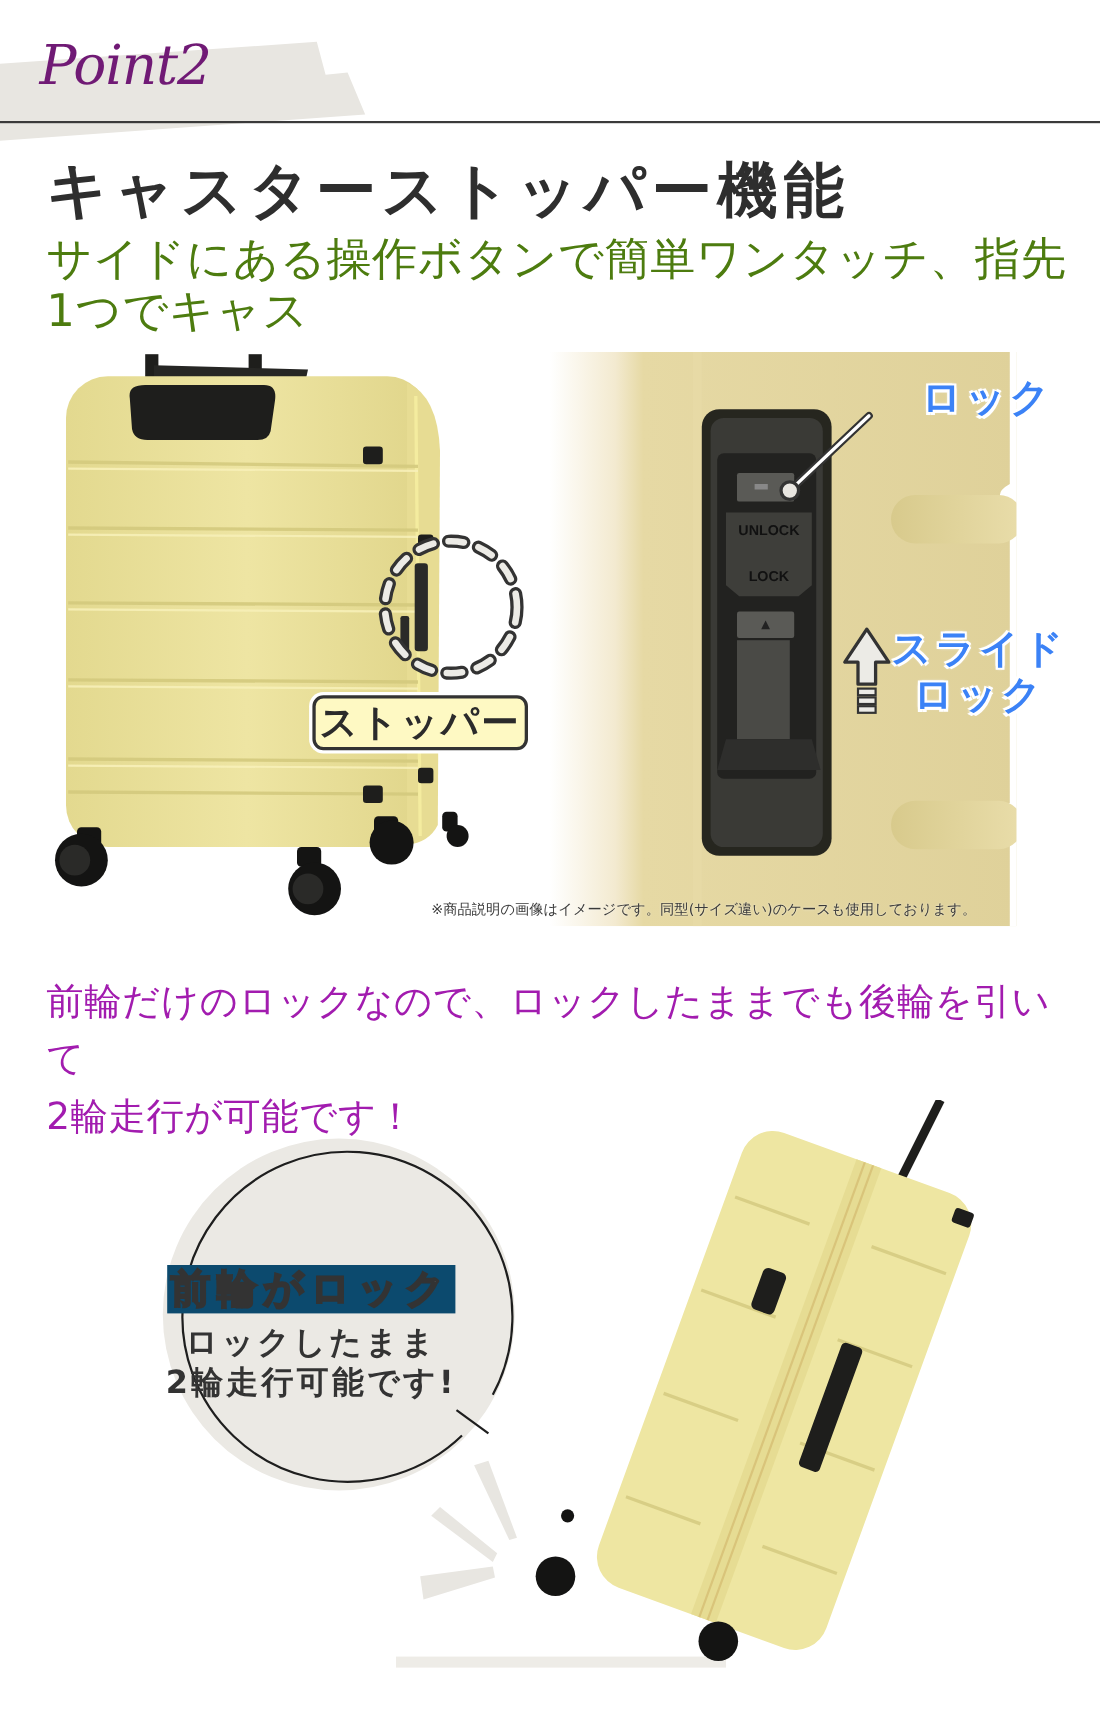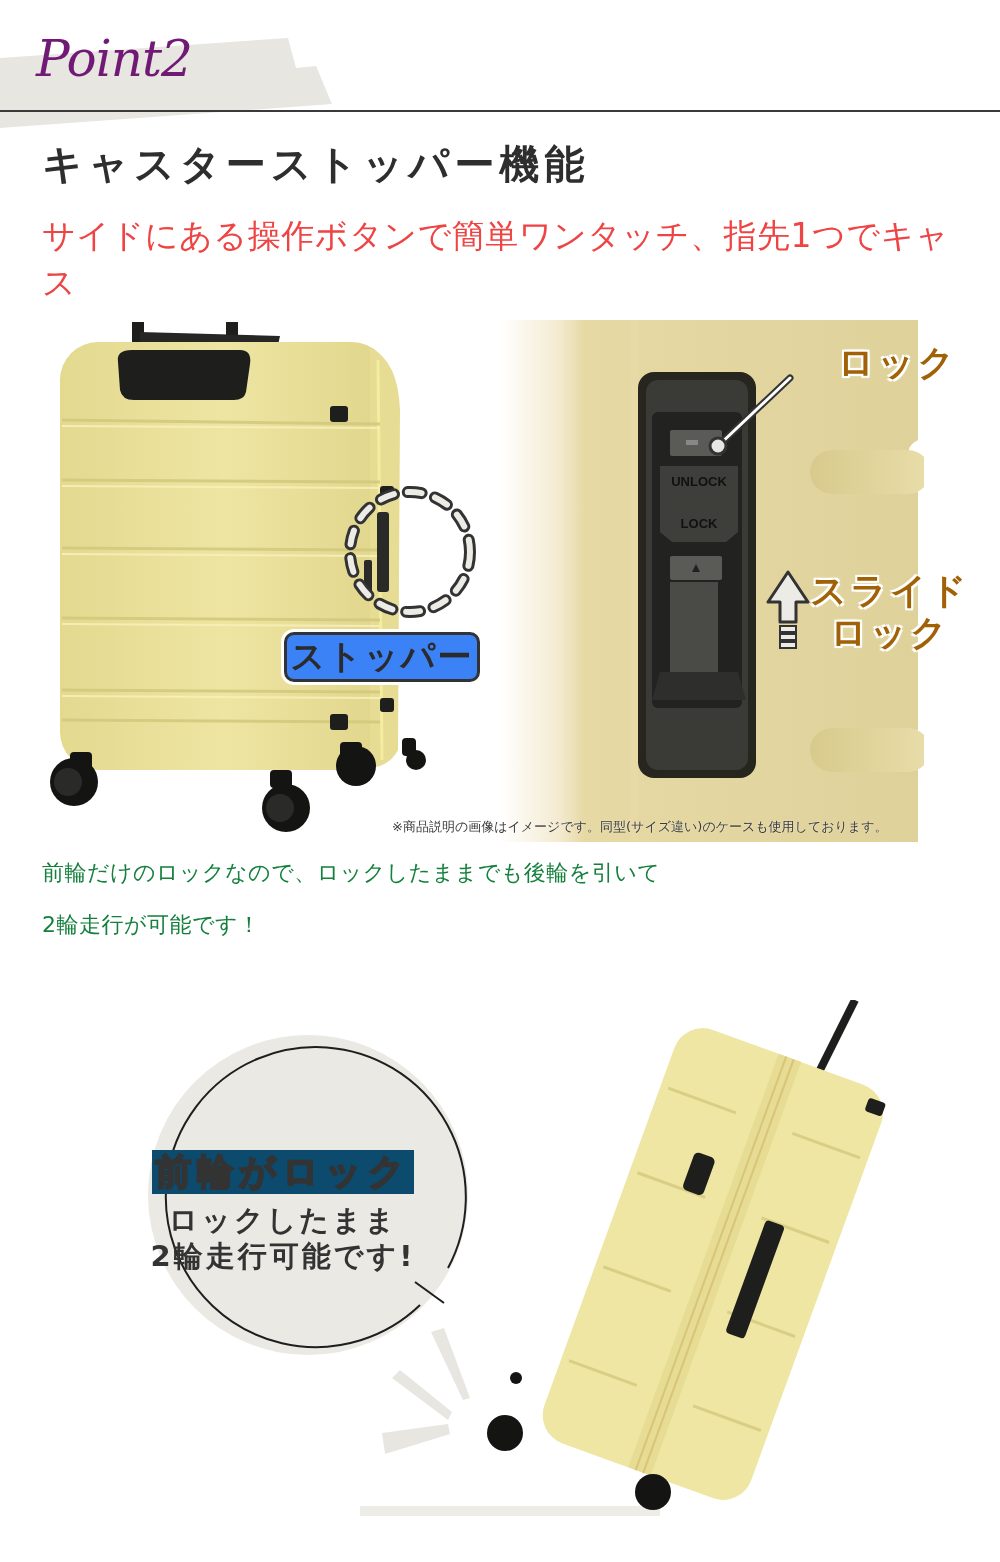--- a/index.html
+++ b/index.html
@@ -12,57 +12,57 @@
   .point-title {
     position: absolute; left: 36px; top: 30px;
     font-family: "DejaVu Serif", "Liberation Serif", serif;
     font-style: italic; font-size: 50px; font-weight: normal;
     color: #701a75; letter-spacing: -1px;
   }
   .header-rule { position: absolute; left: 0; top: 110px; width: 1000px; height: 2px; background: #3a3a3a; }
 
   .section-title {
     position: absolute; left: 42px; top: 137px;
-    font-size: 40px; font-weight: bold; color: #2e2e2e; letter-spacing: 5px;
+    font-size: 55px; font-weight: bold; color: #2e2e2e; letter-spacing: 5px;
   }
   .intro {
     position: absolute; left: 42px; top: 212px; width: 930px;
-    font-size: 33px; line-height: 47px; color: #ef4444; letter-spacing: 0.5px;
+    font-size: 41px; line-height: 47px; color: #4d7c0f; letter-spacing: 0.5px;
   }
 
   
   .photo-left { position: absolute; left: 40px; top: 320px; width: 450px; height: 520px; }
   .photo-right { position: absolute; left: 500px; top: 320px; width: 424px; height: 522px; overflow: hidden; }
 
   .stopper-label {
     position: absolute; left: 284px; top: 632px; width: 196px; height: 50px;
-    border: 3px solid #333; border-radius: 10px; background: #3b82f6;
+    border: 3px solid #333; border-radius: 10px; background: #fef9c3;
     box-shadow: 0 0 0 3px #fff;
     font-size: 34px; font-weight: bold; color: #2b2b2b;
     display: flex; align-items: center; justify-content: center; letter-spacing: 2px;
   }
 
   .callout-text {
-    position: absolute; font-weight: bold; color: #a16207; font-size: 36px; line-height: 42px;
+    position: absolute; font-weight: bold; color: #3b82f6; font-size: 36px; line-height: 42px;
     text-shadow: 0 0 3px #fff, 0 0 3px #fff, 0 0 4px #fff, 2px 2px 0 #fff, -2px -2px 0 #fff, 2px -2px 0 #fff, -2px 2px 0 #fff;
     letter-spacing: 3px; text-align: right;
   }
   .callout-unlock { left: 770px; top: 342px; width: 215px; }
   .callout-slide { left: 810px; top: 570px; width: 160px; text-align: center; }
 
   .disclaimer {
     position: absolute; left: 392px; top: 818px; width: 560px;
     font-size: 13px; color: #3a3a3a; white-space: nowrap;
     text-shadow: 0 0 2px rgba(255,255,255,0.7);
   }
 
   
   .middle-text {
-    position: absolute; left: 42px; top: 847px; width: 930px;
-    font-size: 22px; line-height: 52px; color: #15803d; letter-spacing: 0.5px;
+    position: absolute; left: 42px; top: 885px; width: 930px;
+    font-size: 34px; line-height: 52px; color: #a21caf; letter-spacing: 0.5px;
   }
 
   
   .bubble-area { position: absolute; left: 0; top: 1000px; width: 1000px; height: 562px; }
   .bubble-head {
     position: absolute; left: 152px; top: 1150px; width: 262px; height: 44px;
     background: #0c4a6e; display: flex; align-items: center; justify-content: center;
   }
   .bubble-head-text {
     font-size: 36px; font-weight: bold; color: #d9d8d2; letter-spacing: 6px;

